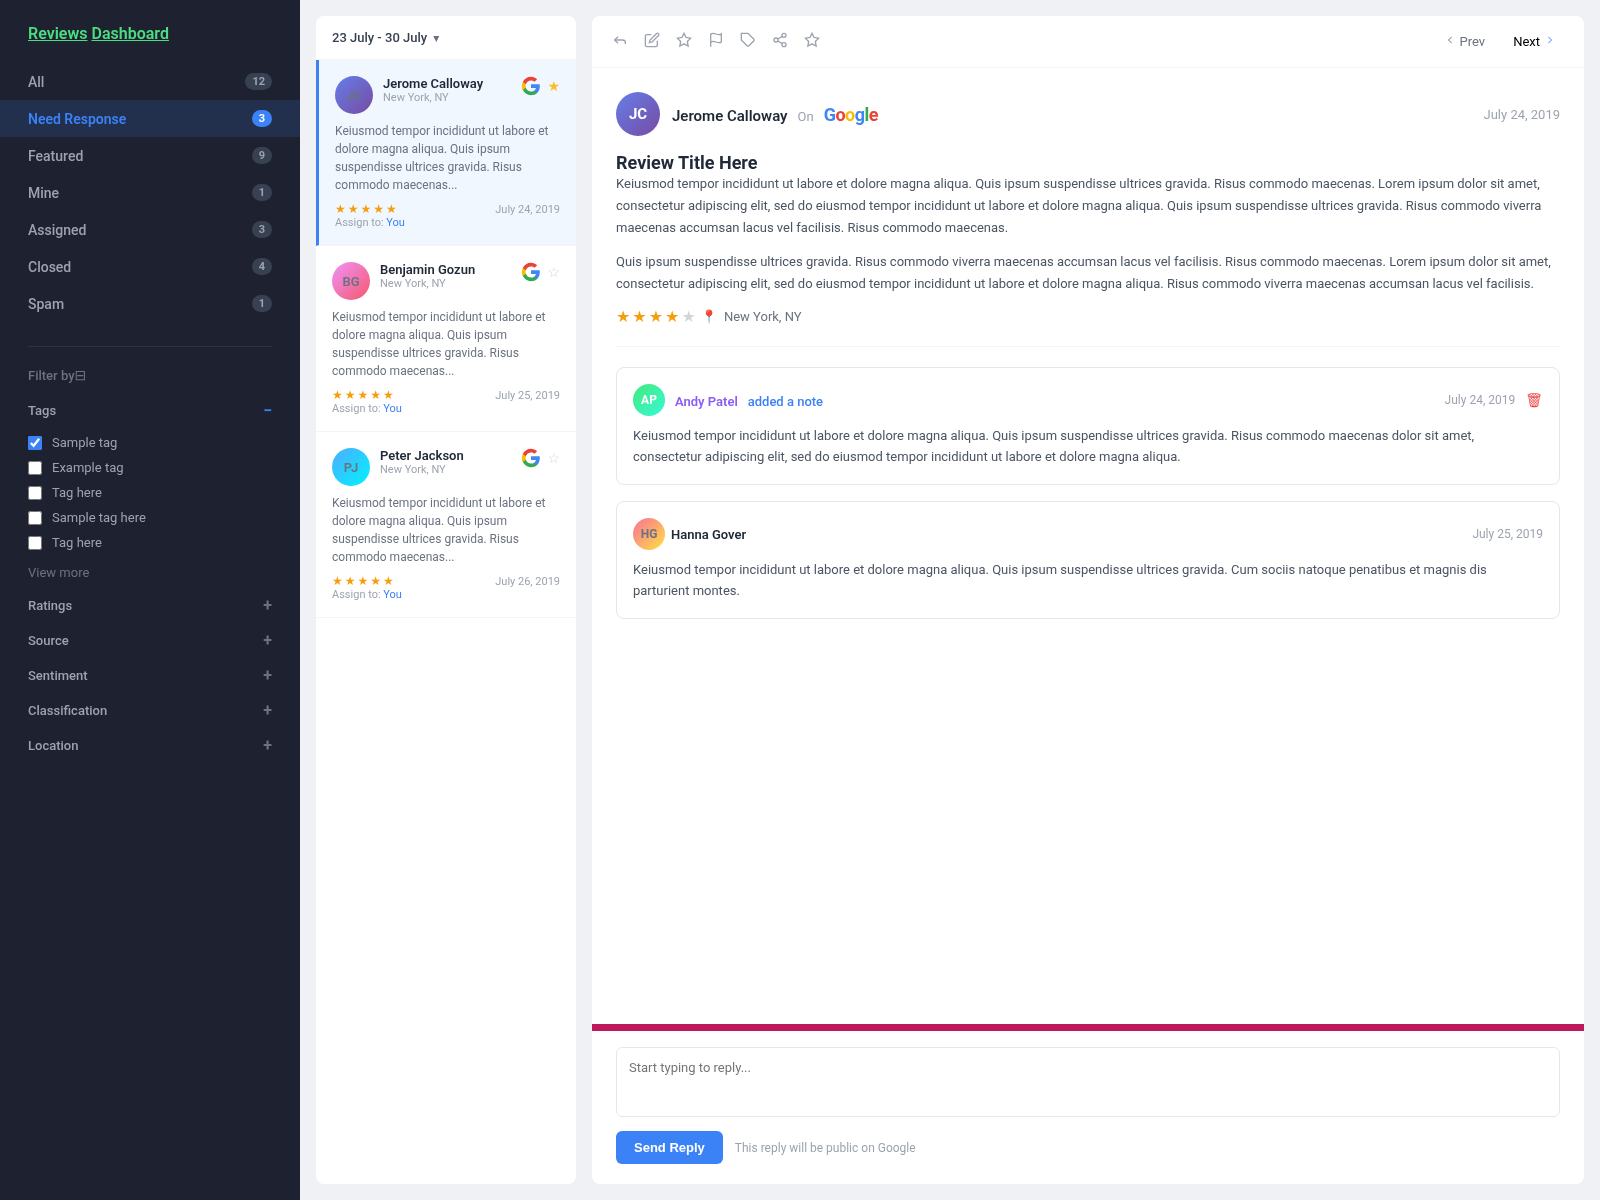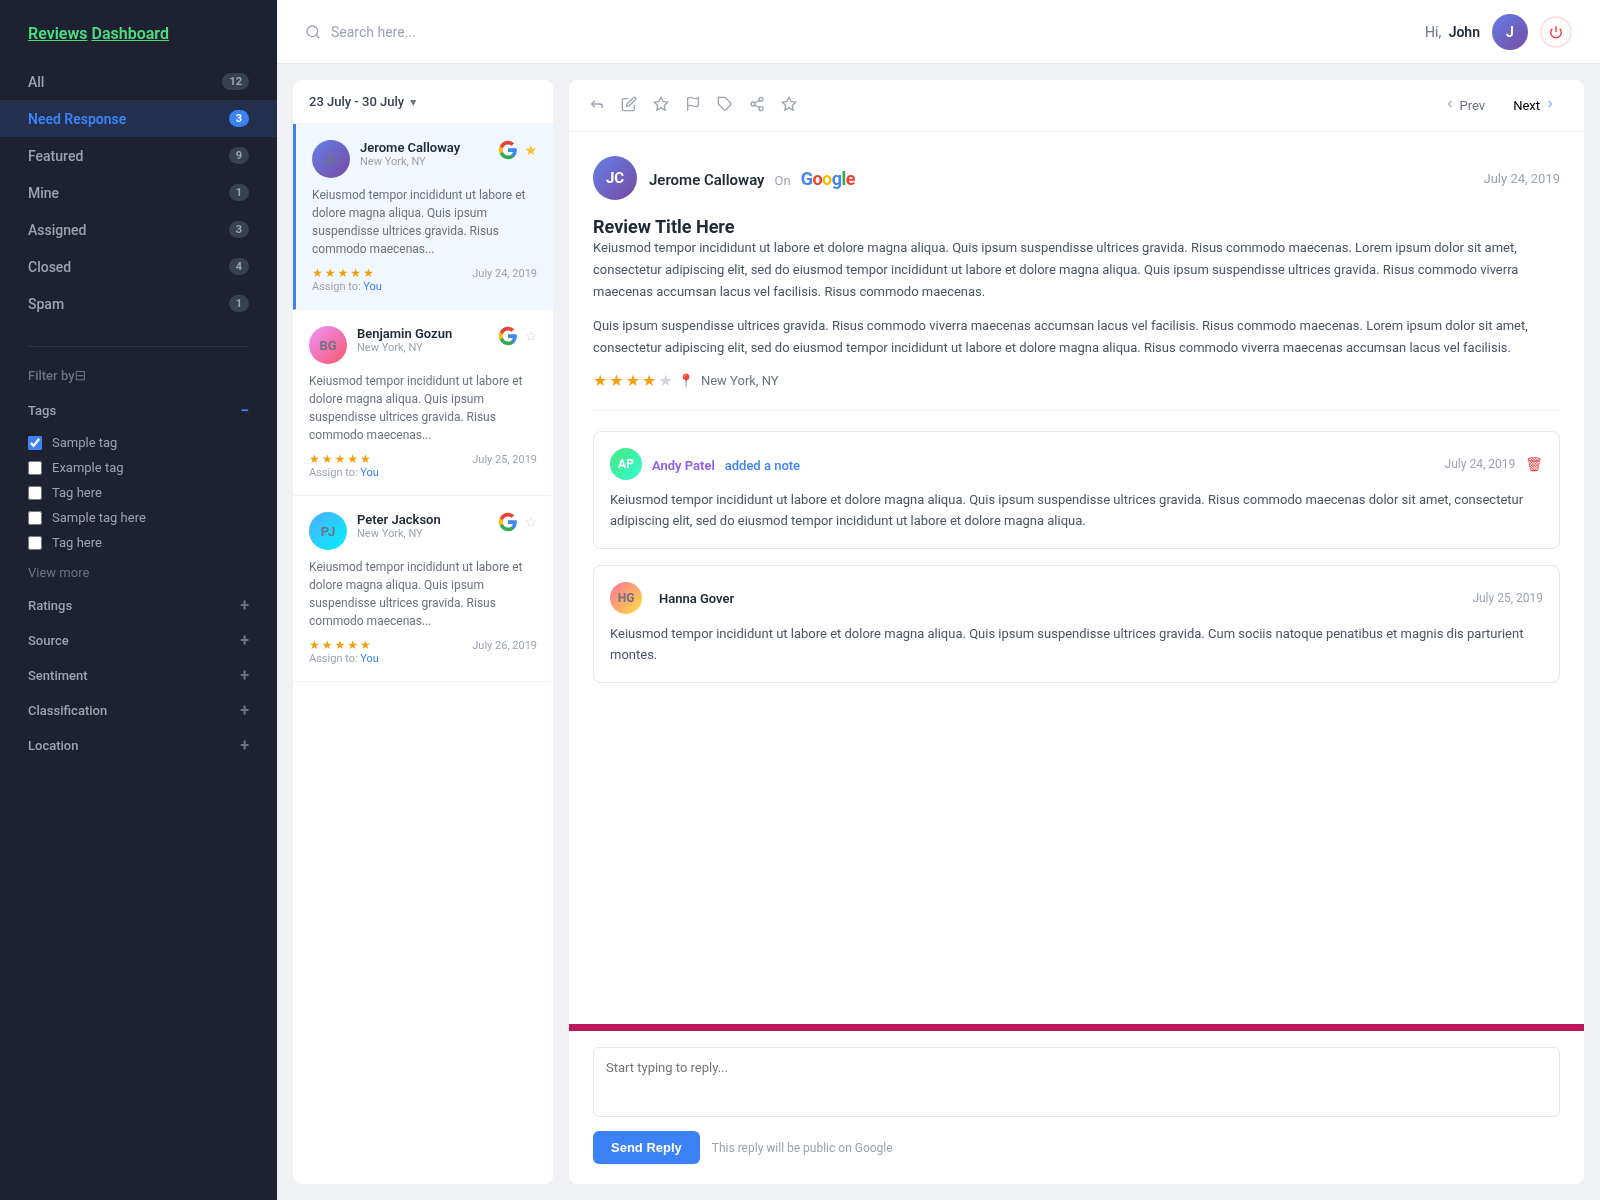--- a/index.html
+++ b/index.html
@@ -14,21 +14,21 @@
     }
 
     .main-layout {
       display: flex;
       flex: 1;
       overflow: hidden;
     }
 
     
     .sidebar {
-      width: 277px;
+      width: 300px;
       background: #1e2130;
       color: #fff;
       display: flex;
       flex-direction: column;
       flex-shrink: 0;
       overflow-y: auto;
       padding-bottom: 12px;
     }
 
     .sidebar-logo {
@@ -607,21 +607,21 @@
     .response-header {
       display: flex;
       align-items: center;
       justify-content: space-between;
       margin-bottom: 10px;
     }
 
     .response-author {
       display: flex;
       align-items: center;
-      gap: 17px;
+      gap: 6px;
     }
 
     .response-avatar {
       width: 32px;
       height: 32px;
       border-radius: 50%;
       background: #d1d5db;
       display: flex;
       align-items: center;
       justify-content: center;
@@ -811,42 +811,20 @@
     </div>
 
     <div class="section-header">
       <span>Location</span>
       <span class="plus-icon">+</span>
     </div>
   </aside>
 
   <div class="main-content">
 
-    <header class="header-bar">
-      <div class="search-area">
-        <svg class="search-icon-svg" width="16" height="16" viewBox="0 0 24 24" fill="none" stroke="#9ca3af" stroke-width="2">
-          <circle cx="11" cy="11" r="8"></circle>
-            <line x1="21" y1="21" x2="16.65" y2="16.65"></line>
-        </svg>
-        <span style="color:#9ca3af;cursor:text;">Search here...</span>
-      </div>
-      <div class="header-right">
-        <span class="hi-text">
-          <span>Hi,</span>
-          <span class="user-name" style="margin-left:4px;">John</span>
-        </span>
-        <div class="avatar av-jerome">J</div>
-        <div class="power-btn">
-          <svg width="14" height="14" viewBox="0 0 24 24" fill="none" stroke="#ef4444" stroke-width="2.5">
-            <path d="M18.36 6.64a9 9 0 1 1-12.73 0"></path>
-              <line x1="12" y1="2" x2="12" y2="12"></line>
-          </svg>
-        </div>
-      </div>
-    </header>
 
     <div class="panels">
 
       <div class="review-list-panel">
         <div class="date-filter-bar">
           <div class="date-range">
             <span>23 July - 30 July</span>
             <span class="chevron-down">▾</span>
           </div>
         </div>

